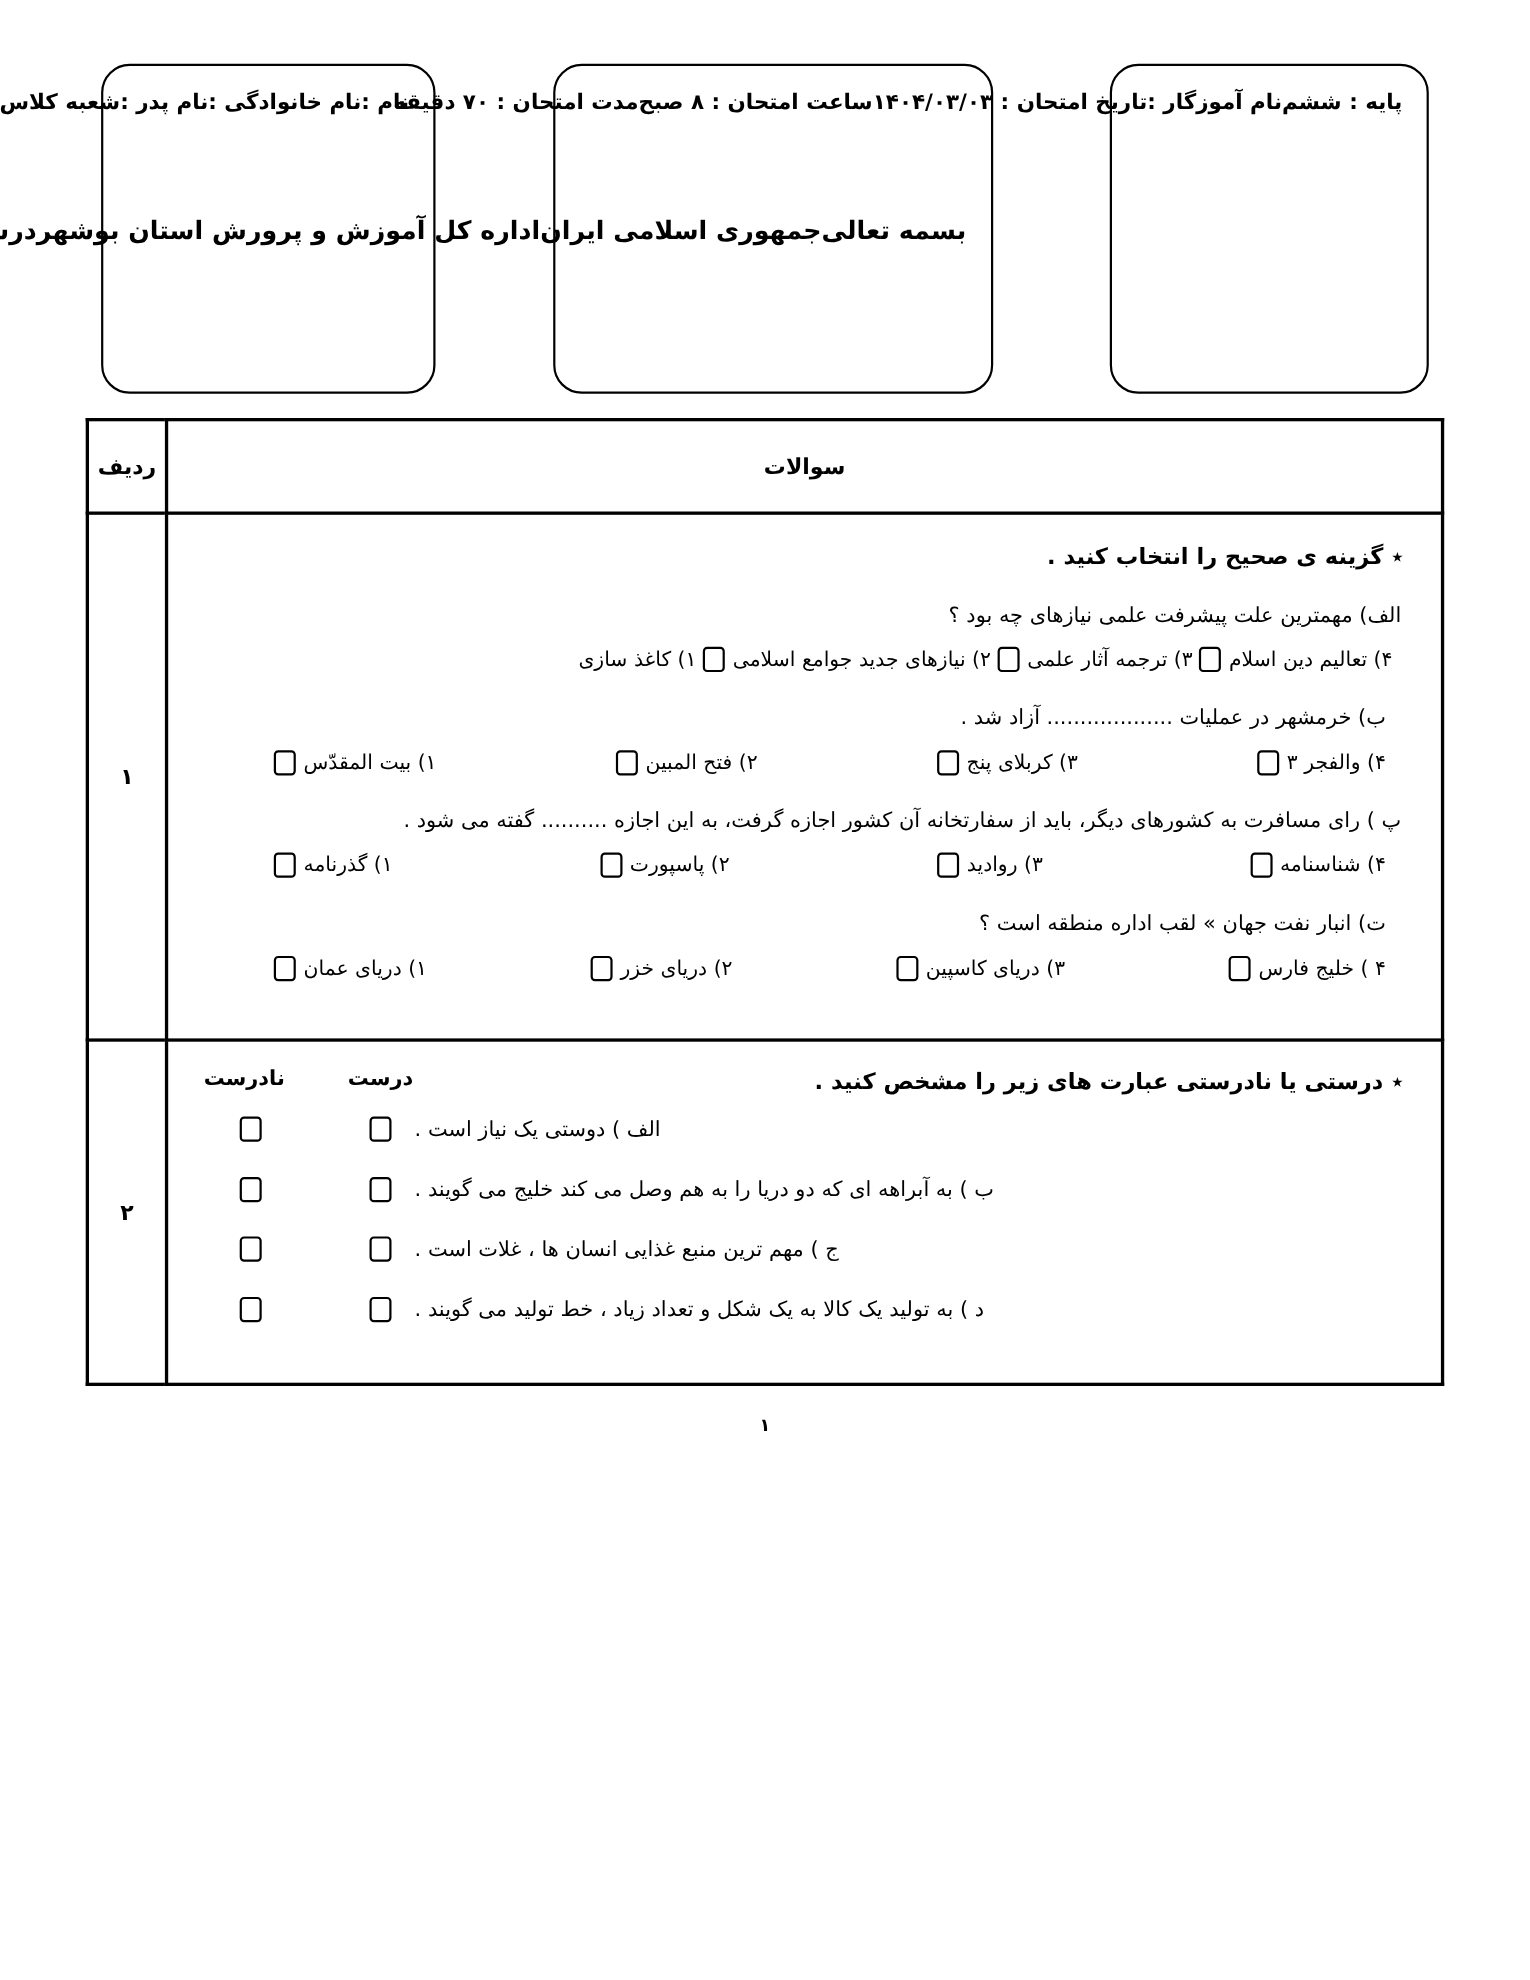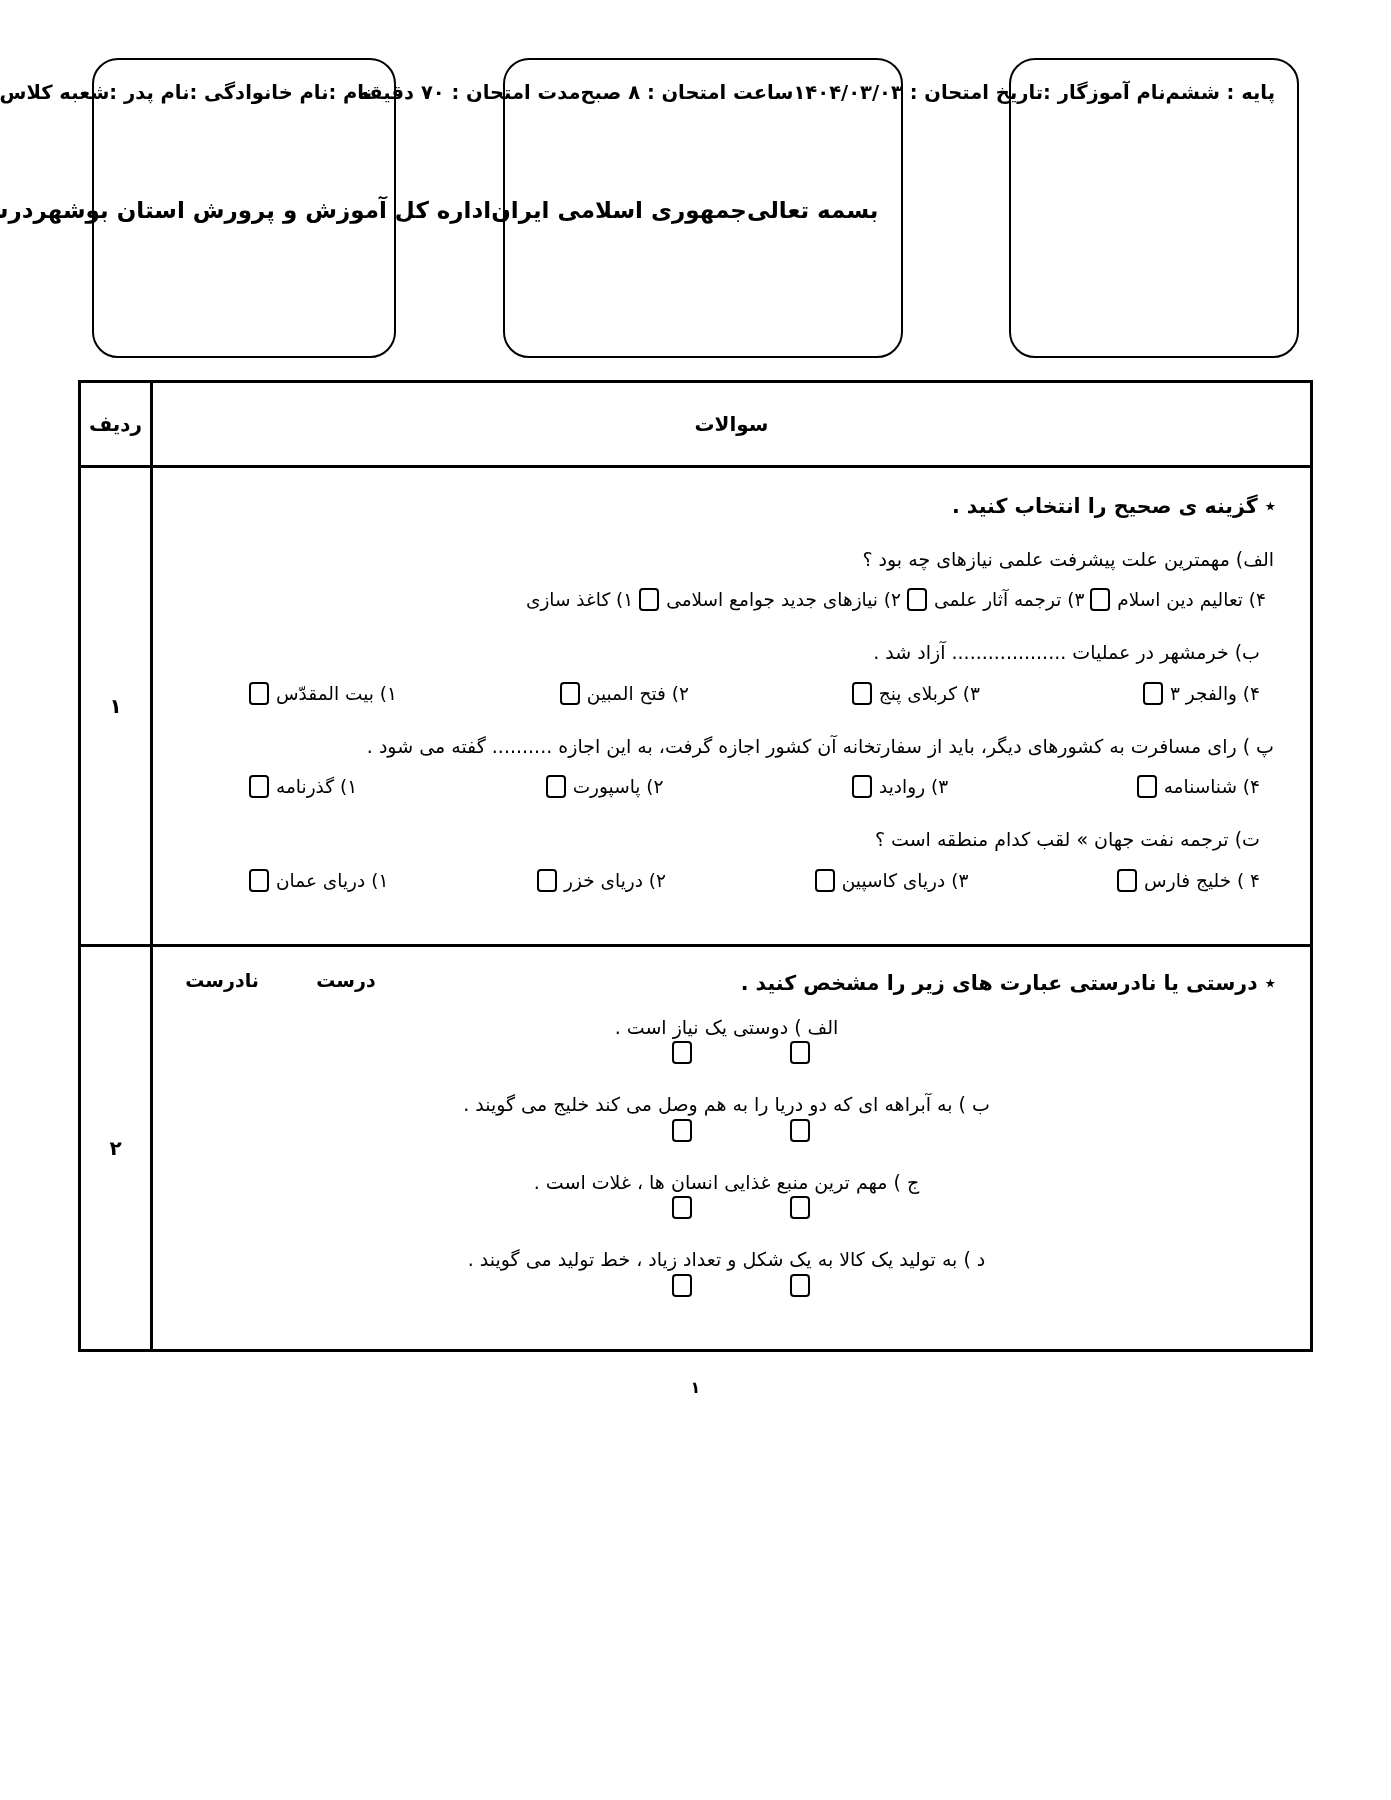--- a/index.html
+++ b/index.html
@@ -163,23 +163,23 @@
   }
   .tf-colhead {
     font-size: 19px;
     font-weight: bold;
     width: 62px;
     text-align: center;
   }
 
   .tf-row {
     display: flex;
-    flex-direction: column;
+    flex-direction: row;
     align-items: center;
-    justify-content: center;
+    justify-content: flex-end;
     margin-bottom: 26px;
   }
   .tf-text {
     font-size: 19px;
     text-align: right;
     padding-right: 10px;
     line-height: 1.5;
   }
   .tf-boxes {
     display: flex;
@@ -302,21 +302,21 @@
           <div class="opt">
             <span class="opt-label">۲) پاسپورت</span>
             <span class="cbox"></span>
           </div>
           <div class="opt">
             <span class="opt-label">۱) گذرنامه</span>
             <span class="cbox"></span>
           </div>
         </div>
 
-        <div class="q-stem indent">ت) ترجمه نفت جهان » لقب کدام منطقه است ؟</div>
+        <div class="q-stem indent">ت) انبار نفت جهان » لقب اداره منطقه است ؟</div>
         <div class="opt-row spread">
           <div class="opt">
             <span class="opt-label">۴ ) خلیج فارس</span>
             <span class="cbox"></span>
           </div>
           <div class="opt">
             <span class="opt-label">۳) دریای کاسپین</span>
             <span class="cbox"></span>
           </div>
           <div class="opt">

